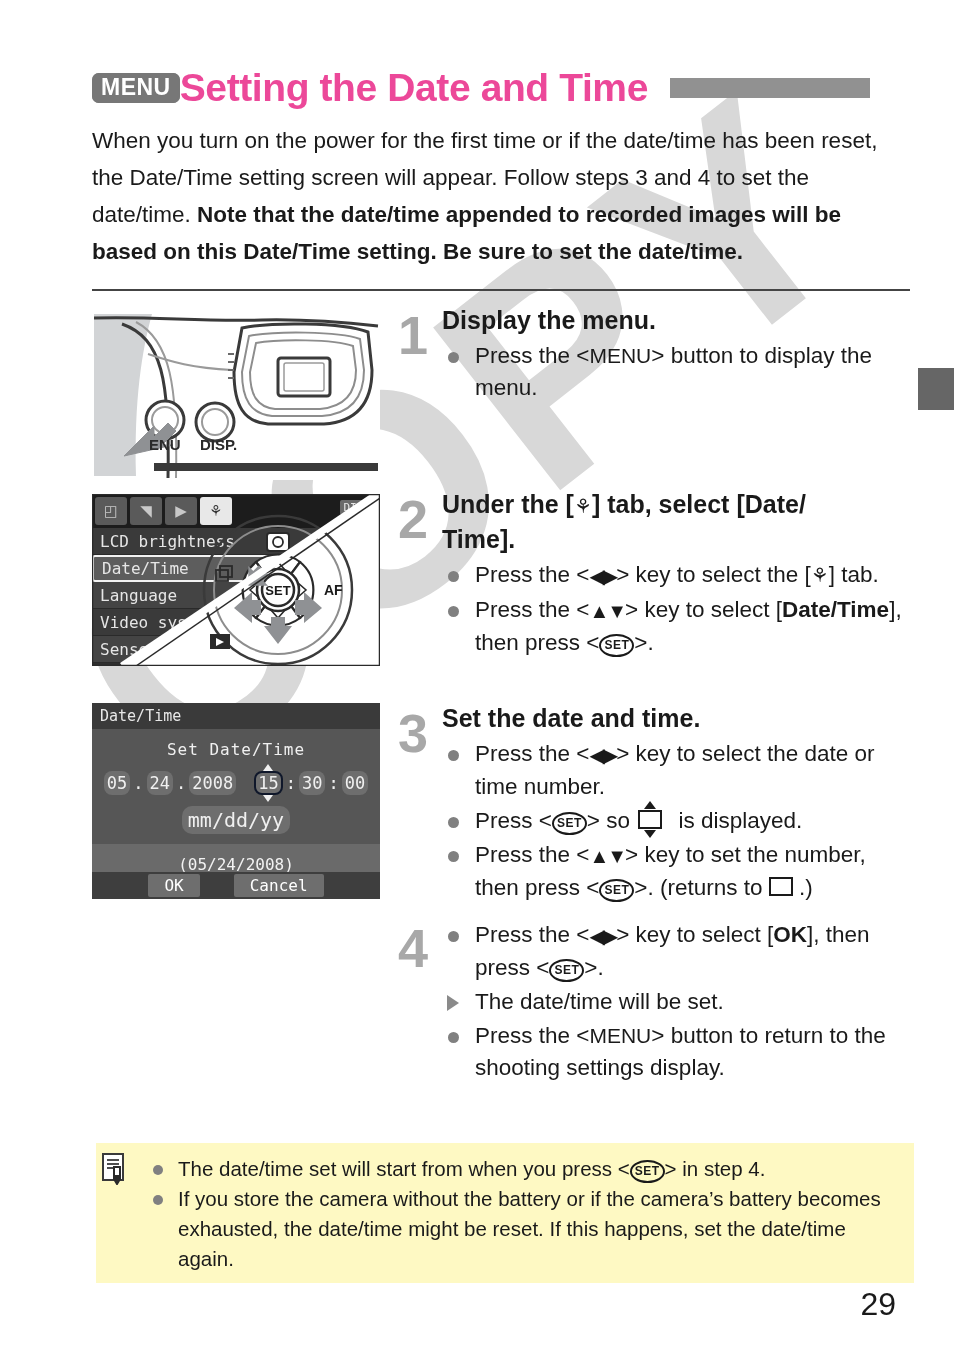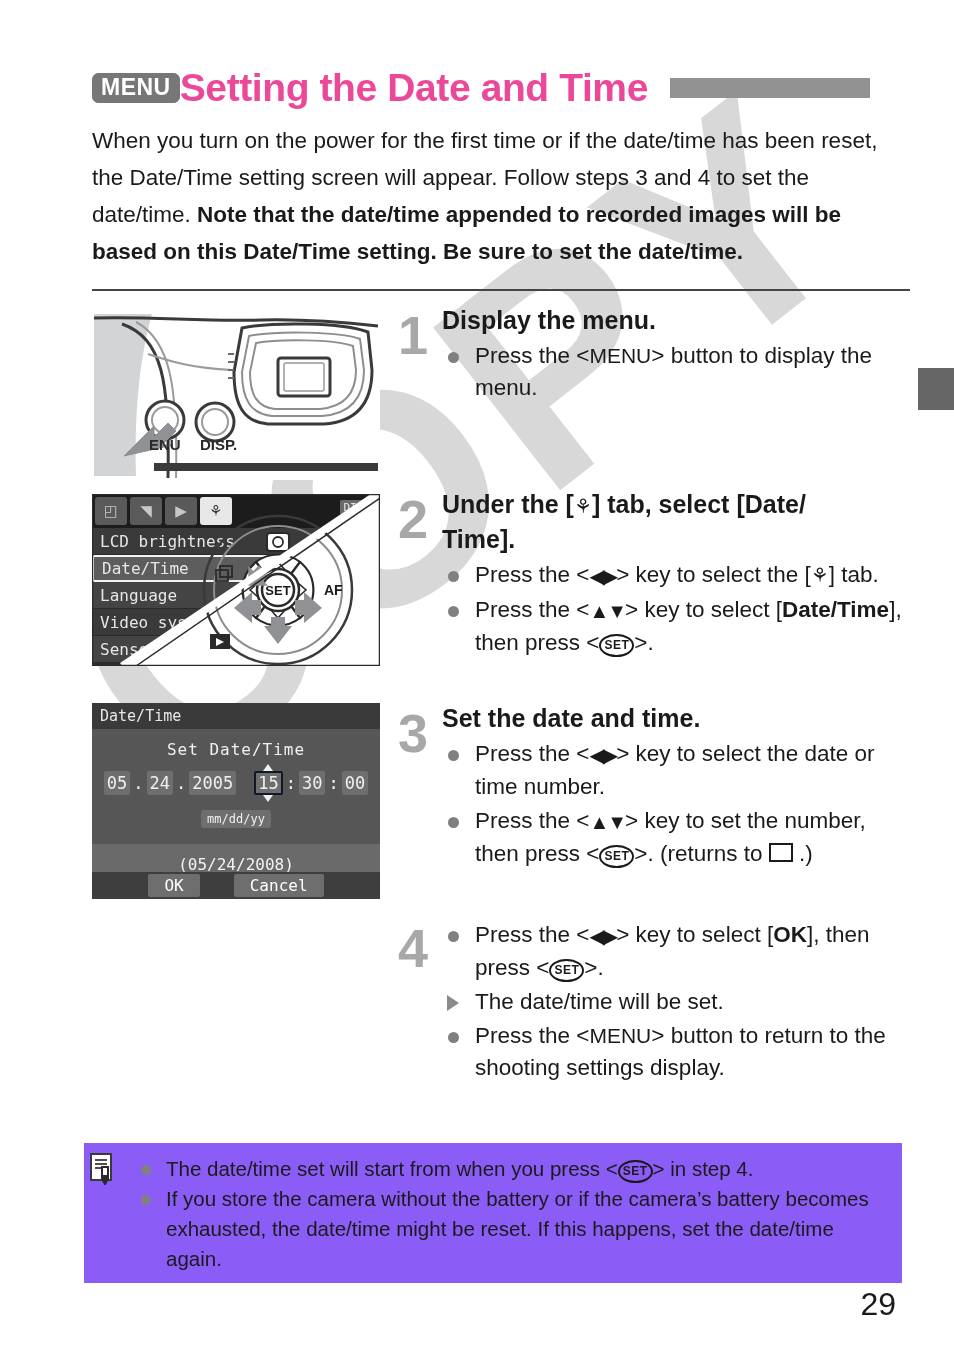--- a/index.html
+++ b/index.html
@@ -350,21 +350,21 @@
     font-size: 17px;
     margin-top: 12px;
     display: flex;
     justify-content: center;
     align-items: center;
     gap: 2px;
   }
   .dtv {
     background: #6e6e6e;
     padding: 2px 3px;
-    border-radius: 2px;
+    border-radius: 8px;
   }
   .dtv.hl {
     background: #6e6e6e;
     border: 2px solid #0f172a;
     padding: 0px 2px;
     position: relative;
   }
   .dtv.hl::before, .dtv.hl::after {
     content: "";
     position: absolute;
@@ -374,23 +374,23 @@
     border-right: 5px solid transparent;
   }
   .dtv.hl::before { top: -9px; border-bottom: 7px solid #f0f0f0; }
   .dtv.hl::after { bottom: -9px; border-top: 7px solid #f0f0f0; }
   .dtsep { padding: 0 1px; }
   #dt-format {
     margin-top: 13px;
   }
   #dt-format span {
     background: #6e6e6e;
-    font-size: 12px;
+    font-size: 20px;
     padding: 2px 6px;
-    border-radius: 3px;
+    border-radius: 10px;
   }
   #dt-preview {
     position: absolute;
     left: 0; top: 141px;
     width: 288px; height: 40px;
     background: #6a6a6a;
     color: #f2f2f2;
     font-family: "DejaVu Sans Mono", monospace;
     font-size: 16px;
     display: flex; align-items: center; justify-content: center;
@@ -410,25 +410,25 @@
   }
   #dt-buttons span {
     background: #6e6e6e;
     padding: 2px 16px;
     border-radius: 2px;
   }
 
   
   #note-box {
     position: absolute;
-    left: 84px;
+    left: 96px;
     top: 1143px;
     width: 818px;
     height: 140px;
-    background: #8b5cf6;
+    background: #fef9c3;
     box-sizing: border-box;
   }
   #note-icon {
     position: absolute;
     left: 6px; top: 10px;
     width: 26px; height: 32px;
   }
   #note-list {
     position: absolute;
     left: 52px; top: 11px;
@@ -628,21 +628,21 @@
 
   <div id="fig-datetime" class="figure">
     <div id="dt-title">Date/Time</div>
     <div id="dt-body">
       <div id="dt-setlabel">Set Date/Time</div>
       <div id="dt-values">
         <span class="dtv">05</span>
         <span class="dtsep">.</span>
         <span class="dtv">24</span>
         <span class="dtsep">.</span>
-        <span class="dtv">2005</span>
+        <span class="dtv">2008</span>
         <span style="display:inline-block;width:14px"></span>
         <span class="dtv hl">15</span>
         <span class="dtsep">:</span>
         <span class="dtv">30</span>
         <span class="dtsep">:</span>
         <span class="dtv">00</span>
       </div>
       <div id="dt-format">
         <span>mm/dd/yy</span>
       </div>
@@ -653,20 +653,21 @@
       <span>Cancel</span>
     </div>
   </div>
 
   <div class="step" style="left:398px; top:702px;">
     <div class="step-num" style="left:0; top:4px;">3</div>
     <div class="step-body" style="left:44px; top:0;">
       <div class="step-head">Set the date and time.</div>
       <ul class="bullets">
         <li><span class="dot"></span><span>Press the &lt;<span class="chip-lr">◀▶</span>&gt; key to select the date or time number.</span></li>
+        <li><span class="dot"></span><span>Press &lt;<span class="chip-set">SET</span>&gt; so <span class="chip-box-ud"></span> is displayed.</span></li>
         <li><span class="dot"></span><span>Press the &lt;<span class="chip-ud">▲▼</span>&gt; key to set the number, then press &lt;<span class="chip-set">SET</span>&gt;. (returns to <span class="chip-box"></span> .)</span></li>
       </ul>
     </div>
   </div>
 
   <div class="step" style="left:398px; top:917px;">
     <div class="step-num" style="left:0; top:4px;">4</div>
     <div class="step-body" style="left:44px; top:0;">
       <ul class="bullets">
         <li><span class="dot"></span><span>Press the &lt;<span class="chip-lr">◀▶</span>&gt; key to select [<b>OK</b>], then press &lt;<span class="chip-set">SET</span>&gt;.</span></li>

